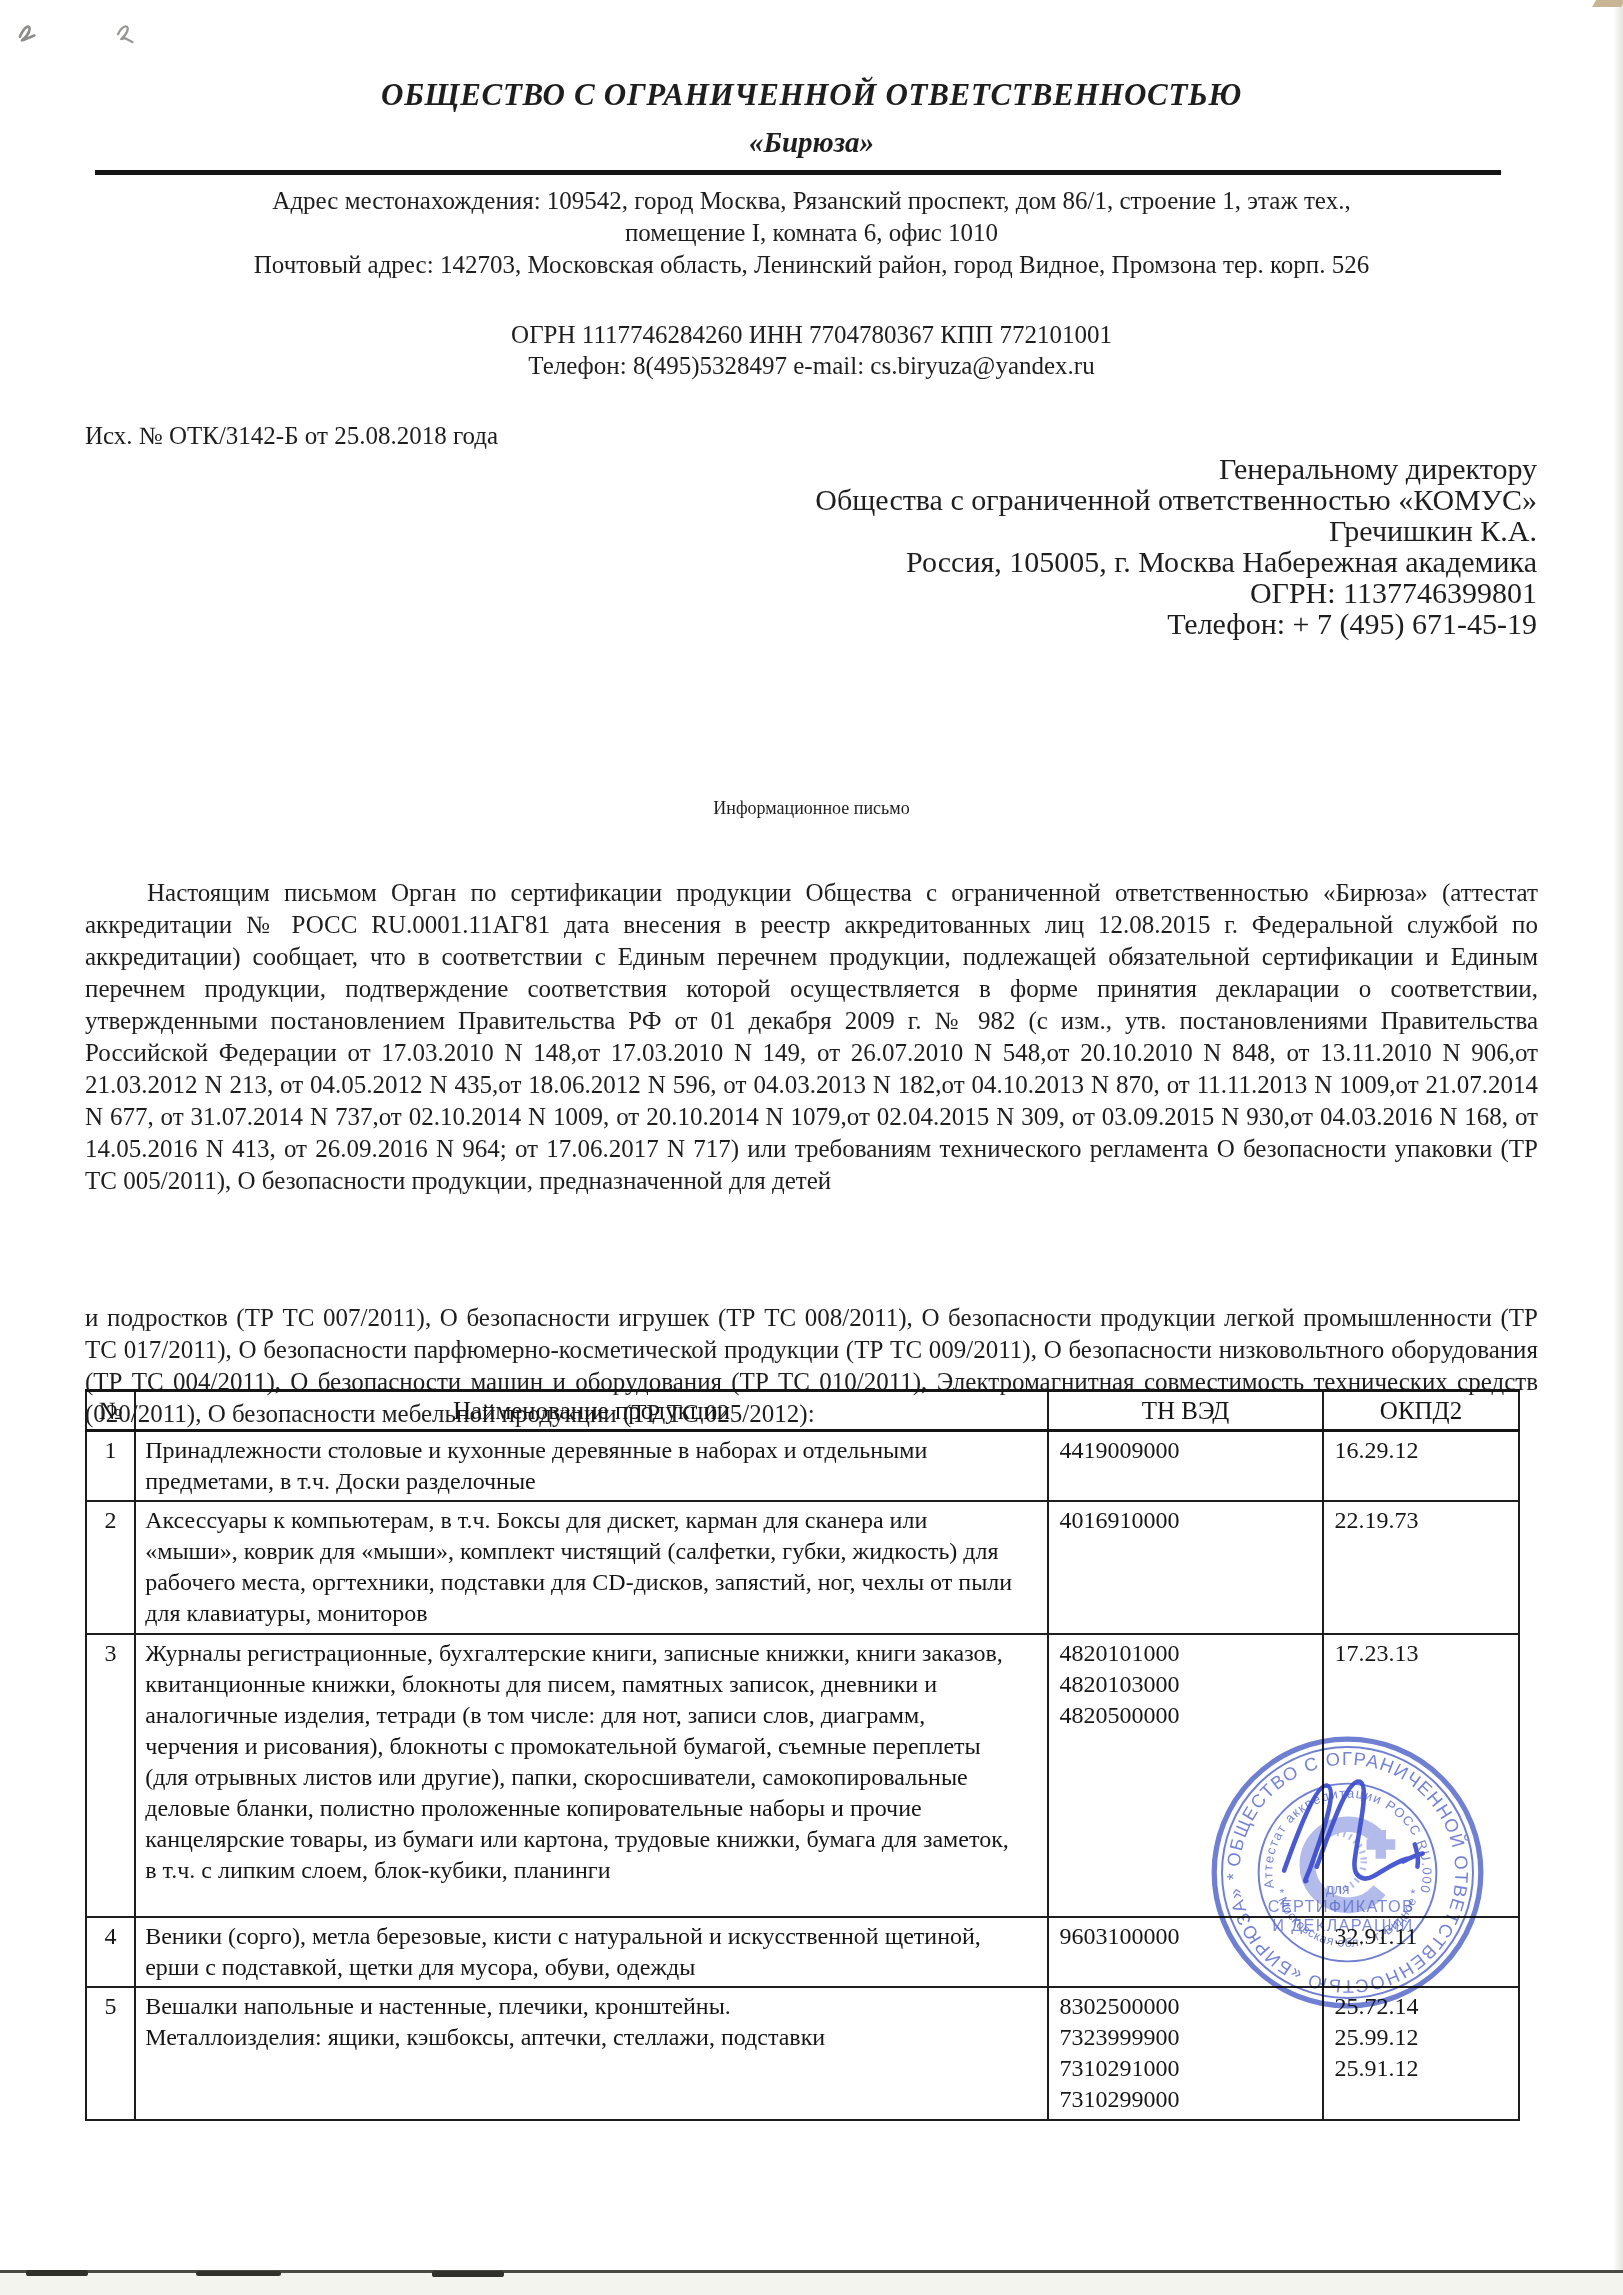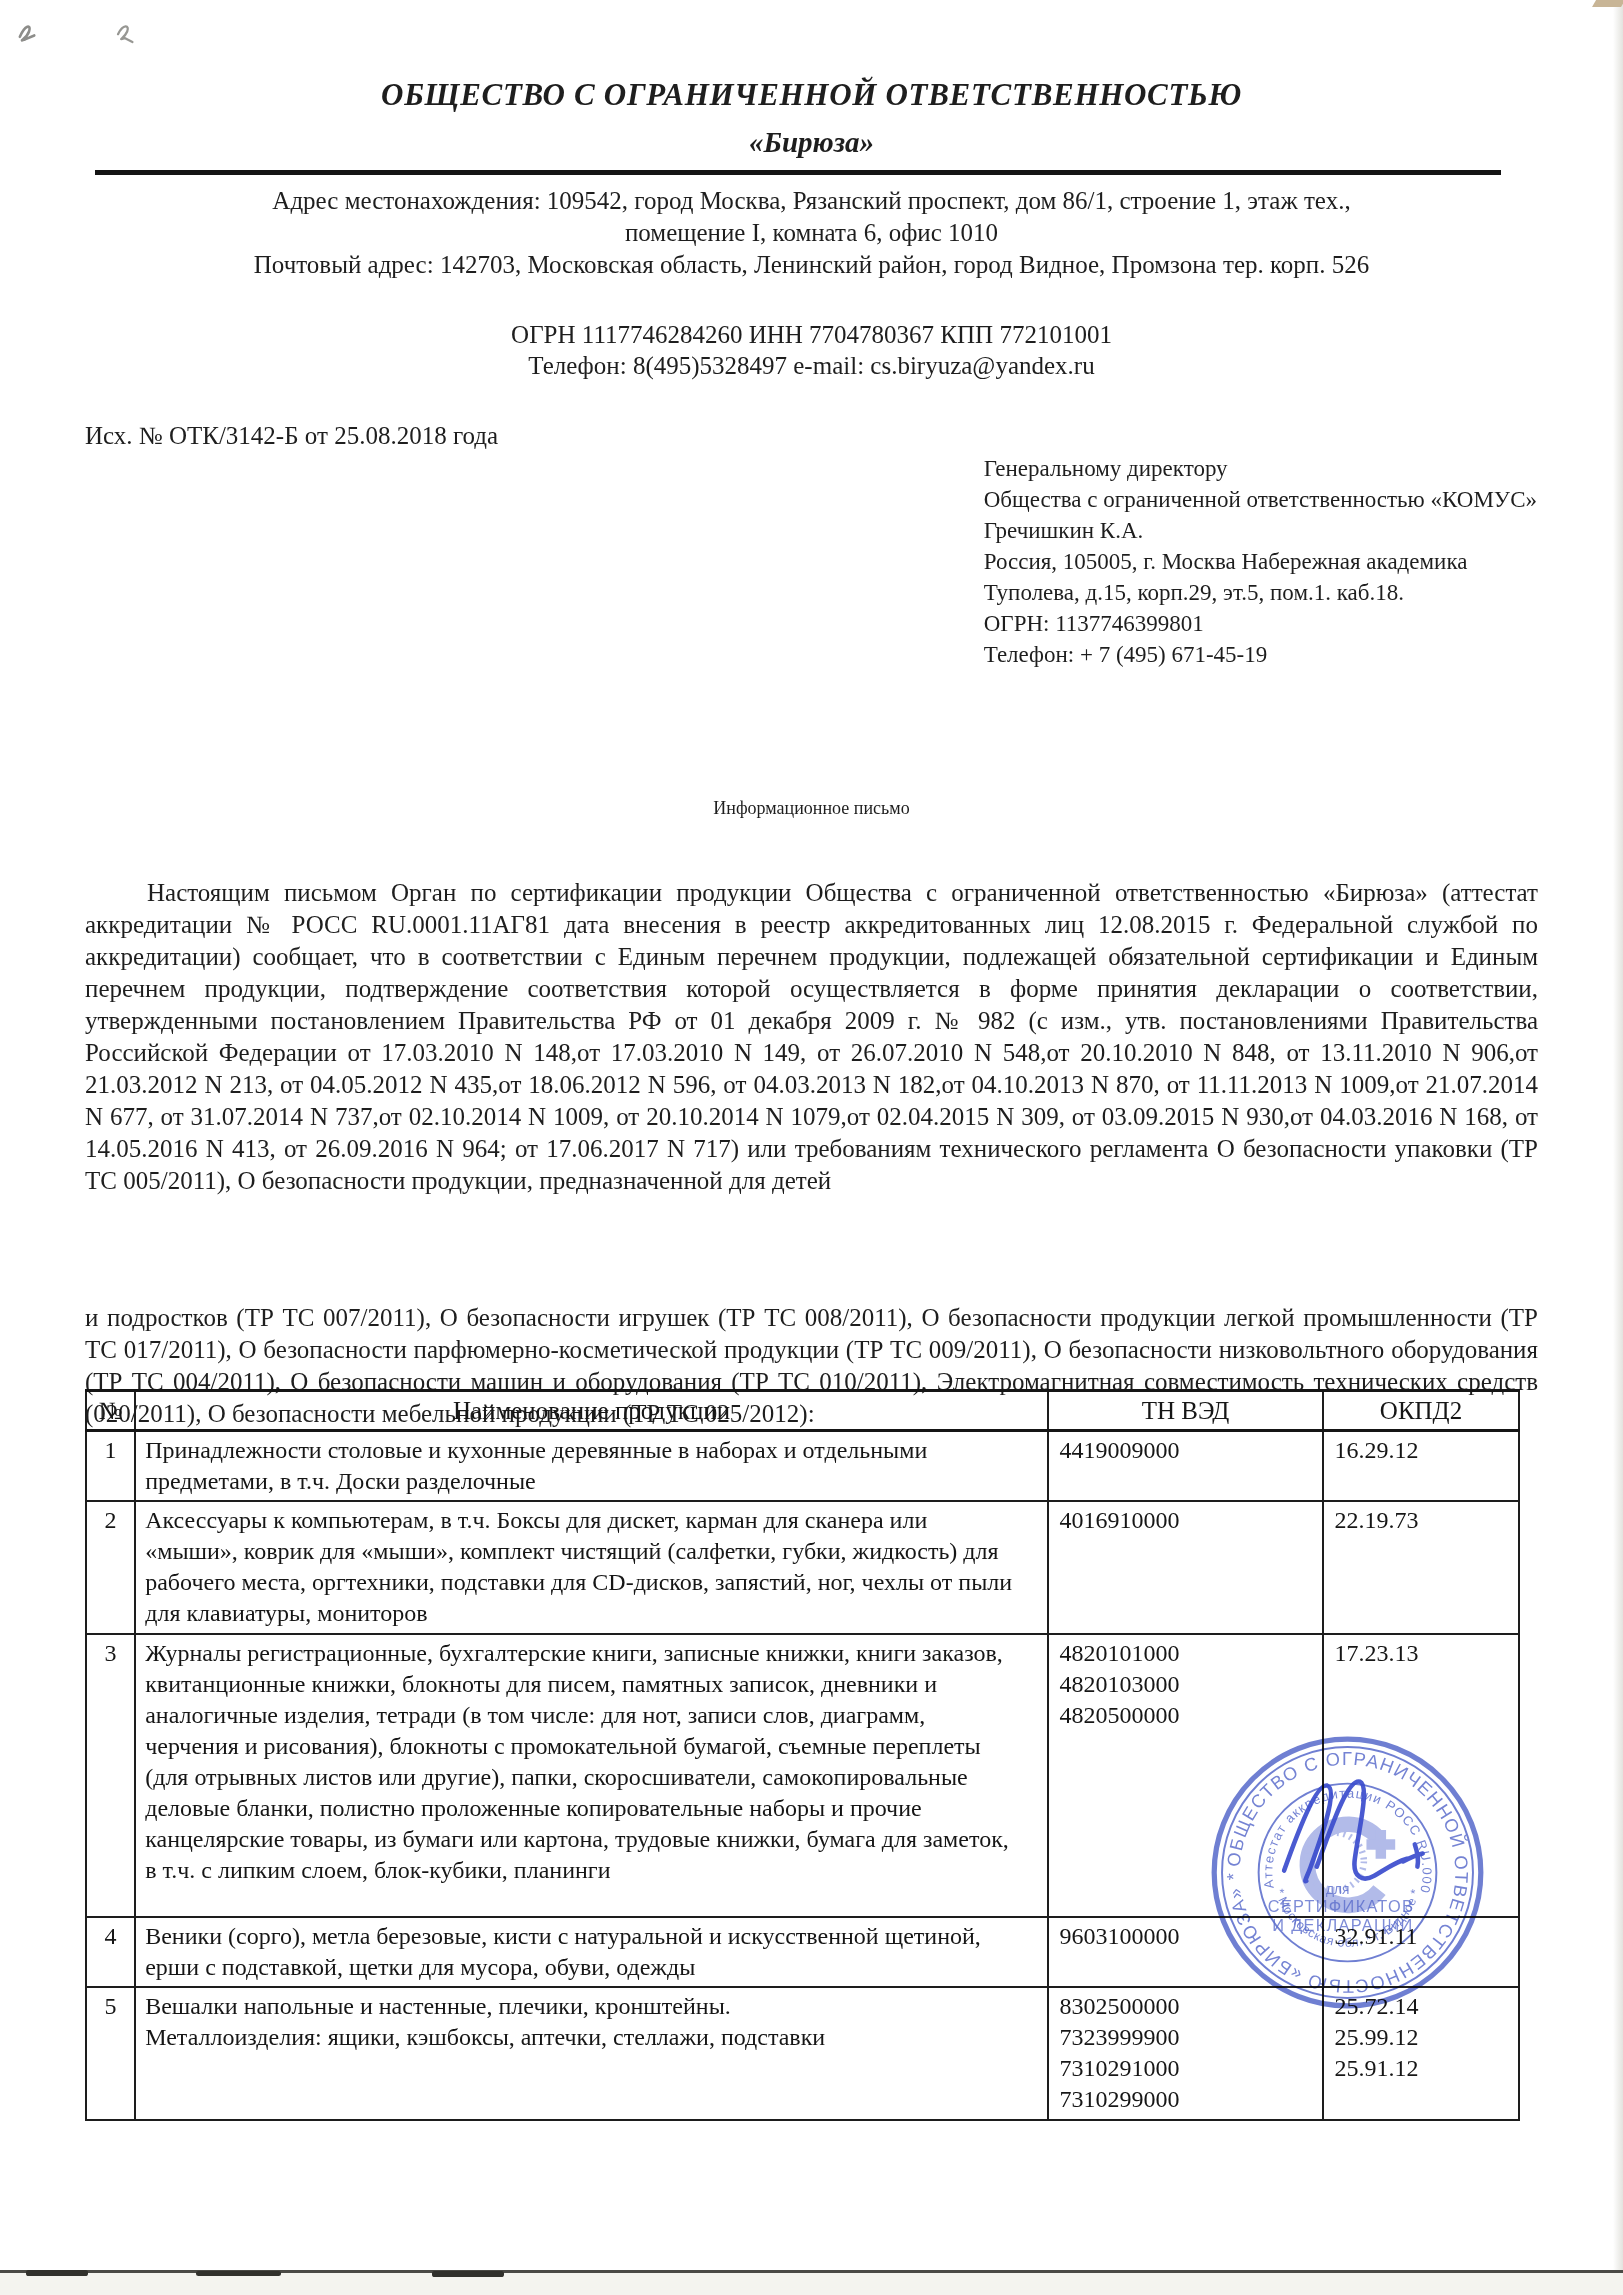--- a/index.html
+++ b/index.html
@@ -8,21 +8,21 @@
     background:#ffffff;overflow:hidden;
     font-family:"Liberation Serif", serif;color:#1e1e1e;
   }
   .abs{position:absolute;}
   .center{left:85px;width:1453px;text-align:center;}
   .lh-line{font-size:25px;line-height:31px;}
   .head-type{font-size:31px;font-weight:bold;font-style:italic;letter-spacing:0.7px;}
   .head-name{font-size:29px;font-weight:bold;font-style:italic;}
   .rule{left:95px;top:170px;width:1406px;height:5.2px;background:#141414;}
   .ref-line{left:85px;top:422px;font-size:25px;}
-  .recipient{right:86px;top:453px;text-align:left;font-size:23px;line-height:31px;}
+  .recipient{right:86px;top:453px;text-align:right;font-size:30px;line-height:31px;}
   .doc-title{top:798px;font-size:18px;}
   .body-par{
     left:85px;width:1453px;font-size:25px;line-height:32px;
     text-align:justify;
   }
   .par1{top:858px;text-indent:62px;margin-top:19px;}
   .par2{top:1302px;}
   table.products{
     position:absolute;left:85px;top:1389px;width:1433px;
     border-collapse:collapse;table-layout:fixed;
@@ -74,21 +74,20 @@
   <div class="abs center lh-line" style="top:319px">ОГРН 1117746284260 ИНН 7704780367 КПП 772101001</div>
   <div class="abs center lh-line" style="top:350px">Телефон: 8(495)5328497 e-mail: cs.biryuza@yandex.ru</div>
 
   <div class="abs ref-line">Исх. № ОТК/3142-Б от 25.08.2018 года</div>
 
   <div class="abs recipient">
     <div>Генеральному директору</div>
     <div>Общества с ограниченной ответственностью «КОМУС»</div>
     <div>Гречишкин К.А.</div>
     <div>Россия, 105005, г. Москва Набережная академика</div>
-    <div>Туполева, д.15, корп.29, эт.5, пом.1. каб.18.</div>
     <div>ОГРН: 1137746399801</div>
     <div>Телефон: + 7 (495) 671-45-19</div>
   </div>
 
   <div class="abs center doc-title">Информационное письмо</div>
 
   <div class="abs body-par par1">Настоящим письмом Орган по сертификации продукции Общества с ограниченной ответственностью «Бирюза» (аттестат аккредитации № РОСС RU.0001.11АГ81 дата внесения в реестр аккредитованных лиц  12.08.2015 г. Федеральной службой по аккредитации) сообщает, что в соответствии с Единым перечнем продукции, подлежащей обязательной сертификации и Единым перечнем продукции, подтверждение соответствия которой осуществляется в форме принятия декларации о соответствии, утвержденными постановлением Правительства РФ от 01 декабря 2009 г. № 982 (с изм., утв. постановлениями Правительства Российской Федерации от 17.03.2010 N 148,от 17.03.2010 N 149, от 26.07.2010 N 548,от 20.10.2010 N 848, от 13.11.2010 N 906,от 21.03.2012 N 213, от 04.05.2012 N 435,от 18.06.2012 N 596, от 04.03.2013 N 182,от 04.10.2013 N 870, от 11.11.2013 N 1009,от 21.07.2014 N 677, от 31.07.2014 N 737,от 02.10.2014 N 1009, от 20.10.2014 N 1079,от 02.04.2015 N 309, от 03.09.2015 N 930,от 04.03.2016 N 168, от 14.05.2016 N 413, от 26.09.2016 N 964; от 17.06.2017 N 717) или требованиям технического регламента О безопасности упаковки (ТР ТС 005/2011), О безопасности продукции, предназначенной для детей</div>
   <div class="abs body-par par2">и подростков (ТР ТС 007/2011), О безопасности игрушек (ТР ТС 008/2011), О безопасности продукции легкой промышленности (ТР ТС 017/2011), О безопасности парфюмерно-косметической продукции (ТР ТС 009/2011), О безопасности низковольтного оборудования (ТР ТС 004/2011), О безопасности машин и оборудования (ТР ТС 010/2011), Электромагнитная совместимость технических средств (020/2011), О безопасности мебельной продукции (ТР ТС 025/2012):</div>
 
   <table class="products">

